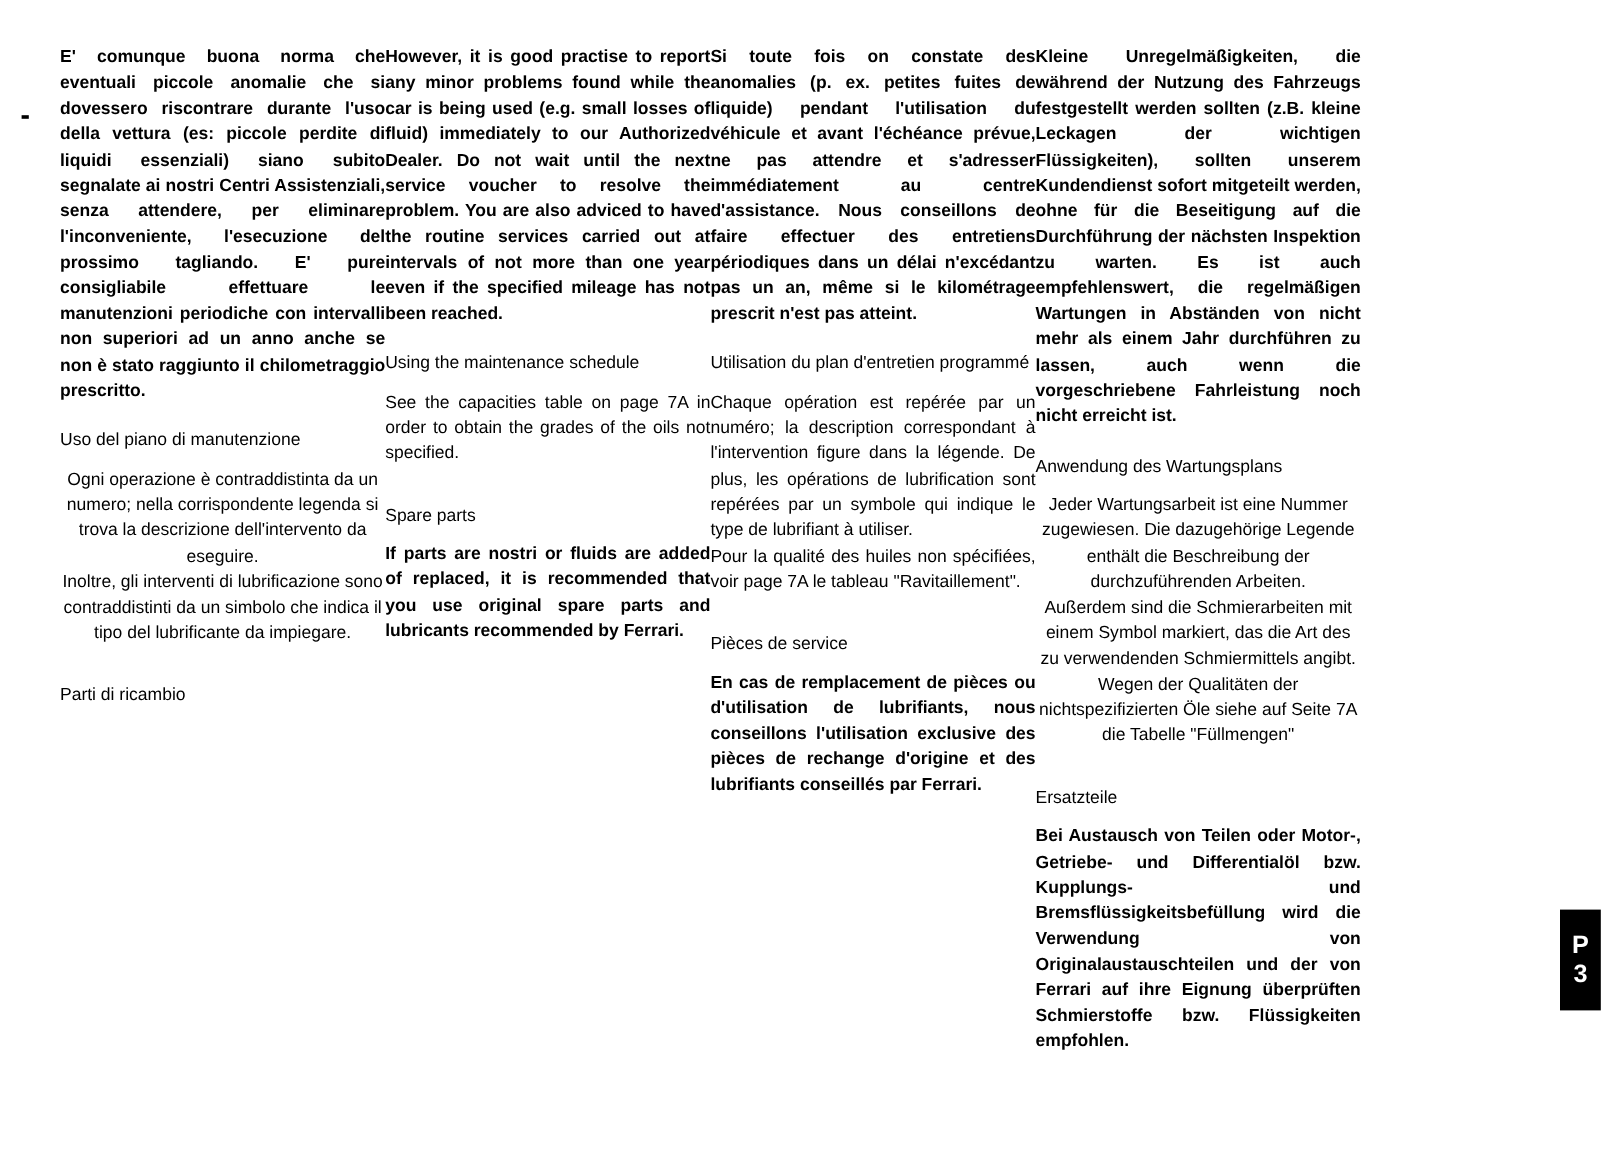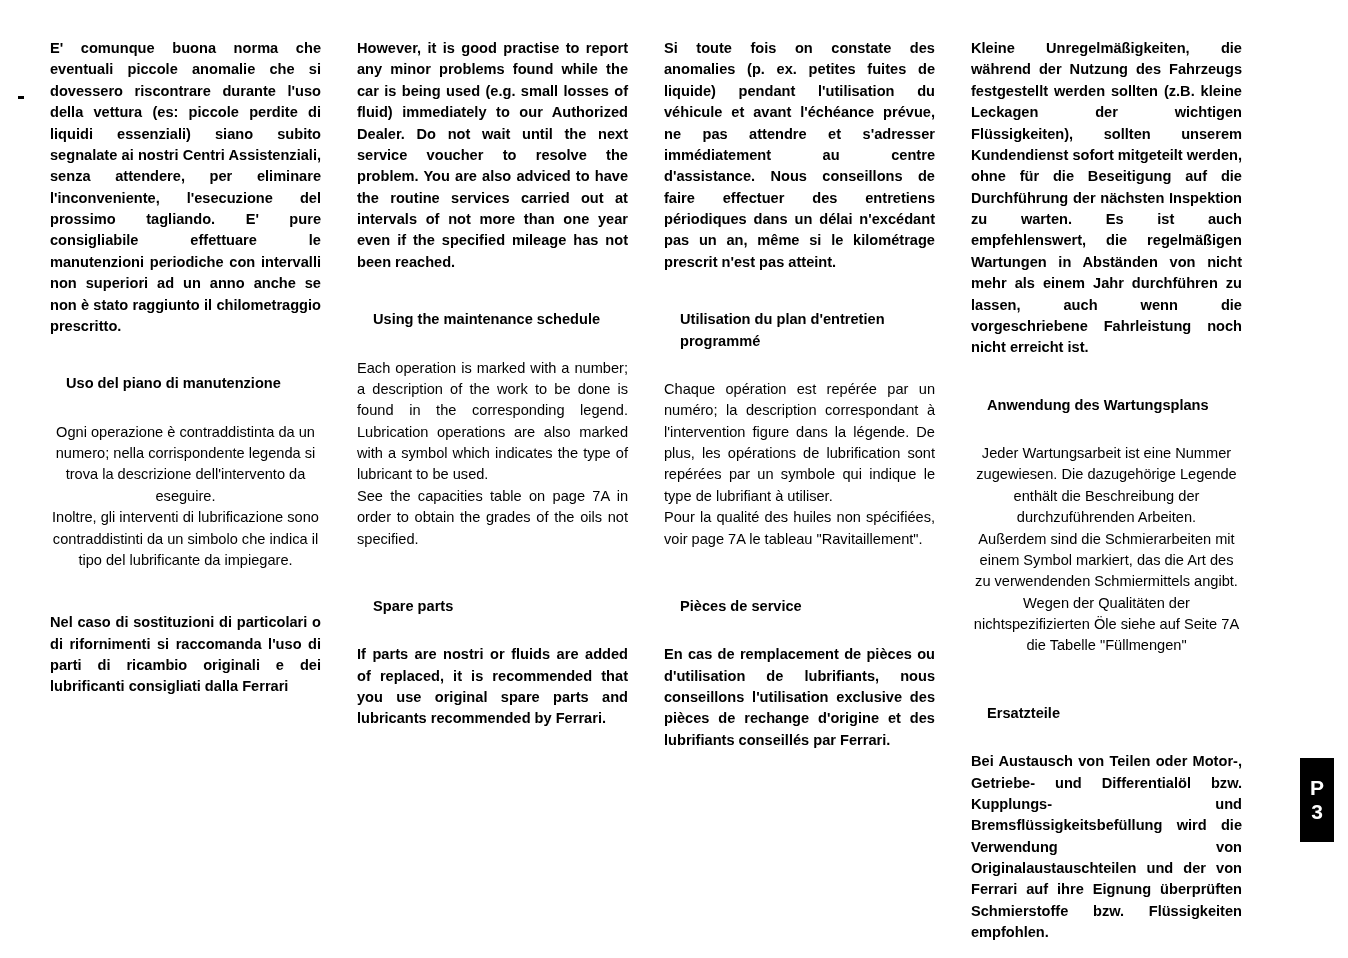--- a/index.html
+++ b/index.html
@@ -20,21 +20,20 @@
     left: 0; top: 0;
     width: 1348px;
     height: 958px;
   }
   .columns {
     position: absolute;
     left: 50px;
     top: 38px;
     width: 1230px;
     display: flex;
-    gap: 36px;
   }
   .col {
     width: 271px;
   }
   p {
     margin: 0;
     font-size: 14.6px;
     line-height: 1.465;
   }
   .bold {
@@ -42,24 +41,24 @@
     text-align: justify;
   }
   .reg {
     font-weight: normal;
     text-align: center;
   }
   .just {
     text-align: justify;
   }
   .heading {
-    font-weight: bold;
+    font-weight: normal;
     font-size: 14.6px;
     line-height: 1.465;
-    margin: 16px;
+    margin: 0;
   }
   .gap-sm { height: 11px; }
   .gap-md { height: 20px; }
   .gap-lg { height: 30px; }
 
   
   .margin-tick {
     position: absolute;
     left: 18px;
     top: 96px;
@@ -97,30 +96,29 @@
   <div class="columns">
 
     <div class="col">
       <p class="bold">E' comunque buona norma che eventuali piccole anomalie che si dovessero riscontrare durante l'uso della vettura (es: piccole perdite di liquidi essenziali) siano subito segnalate ai nostri Centri Assistenziali, senza attendere, per eliminare l'inconveniente, l'esecuzione del prossimo tagliando. E' pure consigliabile effettuare le manutenzioni periodiche con intervalli non superiori ad un anno anche se non è stato raggiunto il chilometraggio prescritto.</p>
       <div class="gap-md"></div>
       <p class="heading">Uso del piano di manutenzione</p>
       <div class="gap-sm"></div>
       <p class="reg">Ogni operazione è contraddistinta da un numero; nella corrispondente legenda si trova la descrizione dell'intervento da eseguire.</p>
       <p class="reg">Inoltre, gli interventi di lubrificazione sono contraddistinti da un simbolo che indica il tipo del lubrificante da impiegare.</p>
       <div class="gap-lg"></div>
+      <p class="heading">Parti di ricambio</p>
       <div class="gap-sm"></div>
-      <p class="bold">Nel caso di sostituzioni di particolari o di rifornimenti si raccomanda l'uso di parti di ricambio originali e dei lubrificanti consigliati dalla Ferrari</p>
     </div>
 
     <div class="col">
       <p class="bold">However, it is good practise to report any minor problems found while the car is being used (e.g. small losses of fluid) immediately to our Authorized Dealer. Do not wait until the next service voucher to resolve the problem. You are also adviced to have the routine services carried out at intervals of not more than one year even if the specified mileage has not been reached.</p>
       <div class="gap-md"></div>
       <p class="heading">Using the maintenance schedule</p>
       <div class="gap-sm"></div>
-      <p class="reg just">Each operation is marked with a number; a description of the work to be done is found in the corresponding legend. Lubrication operations are also marked with a symbol which indicates the type of lubricant to be used.</p>
       <p class="reg just">See the capacities table on page 7A in order to obtain the grades of the oils not specified.</p>
       <p class="reg"></p>
       <div class="gap-lg"></div>
       <p class="heading">Spare parts</p>
       <div class="gap-sm"></div>
       <p class="bold">If parts are nostri or fluids are added of replaced, it is recommended that you use original spare parts and lubricants recommended by Ferrari.</p>
     </div>
 
     <div class="col">
       <p class="bold">Si toute fois on constate des anomalies (p. ex. petites fuites de liquide) pendant l'utilisation du véhicule et avant l'échéance prévue, ne pas attendre et s'adresser immédiatement au centre d'assistance. Nous conseillons de faire effectuer des entretiens périodiques dans un délai n'excédant pas un an, même si le kilométrage prescrit n'est pas atteint.</p>

